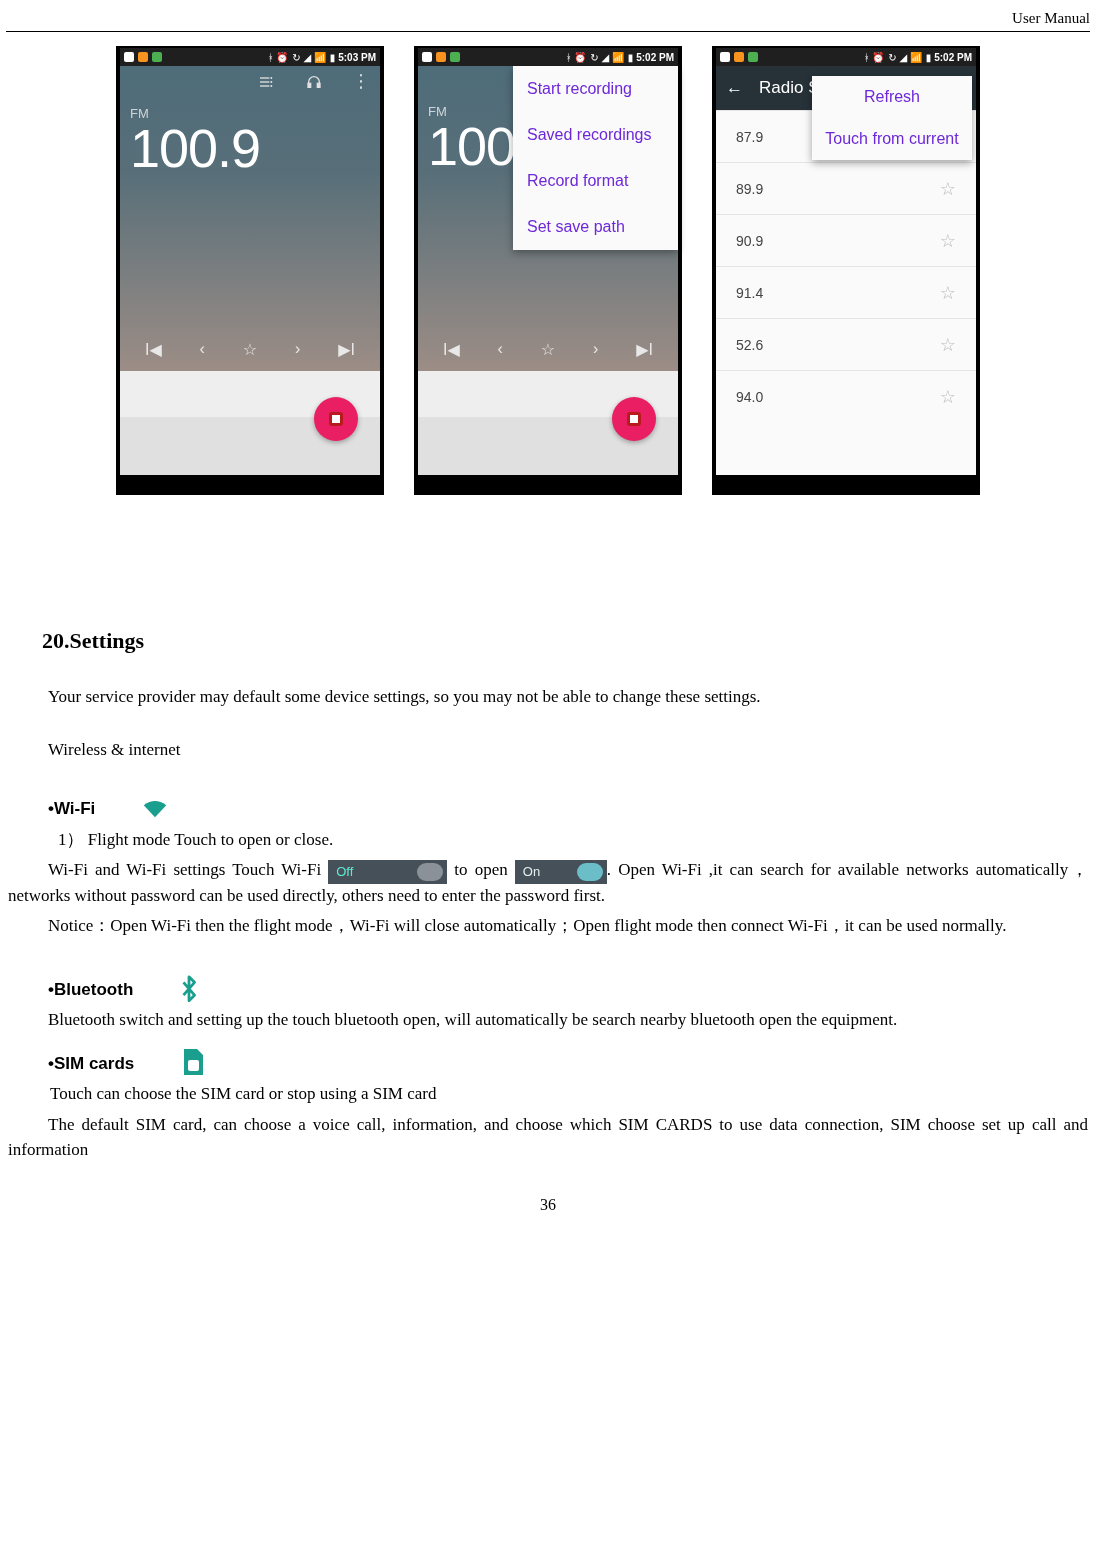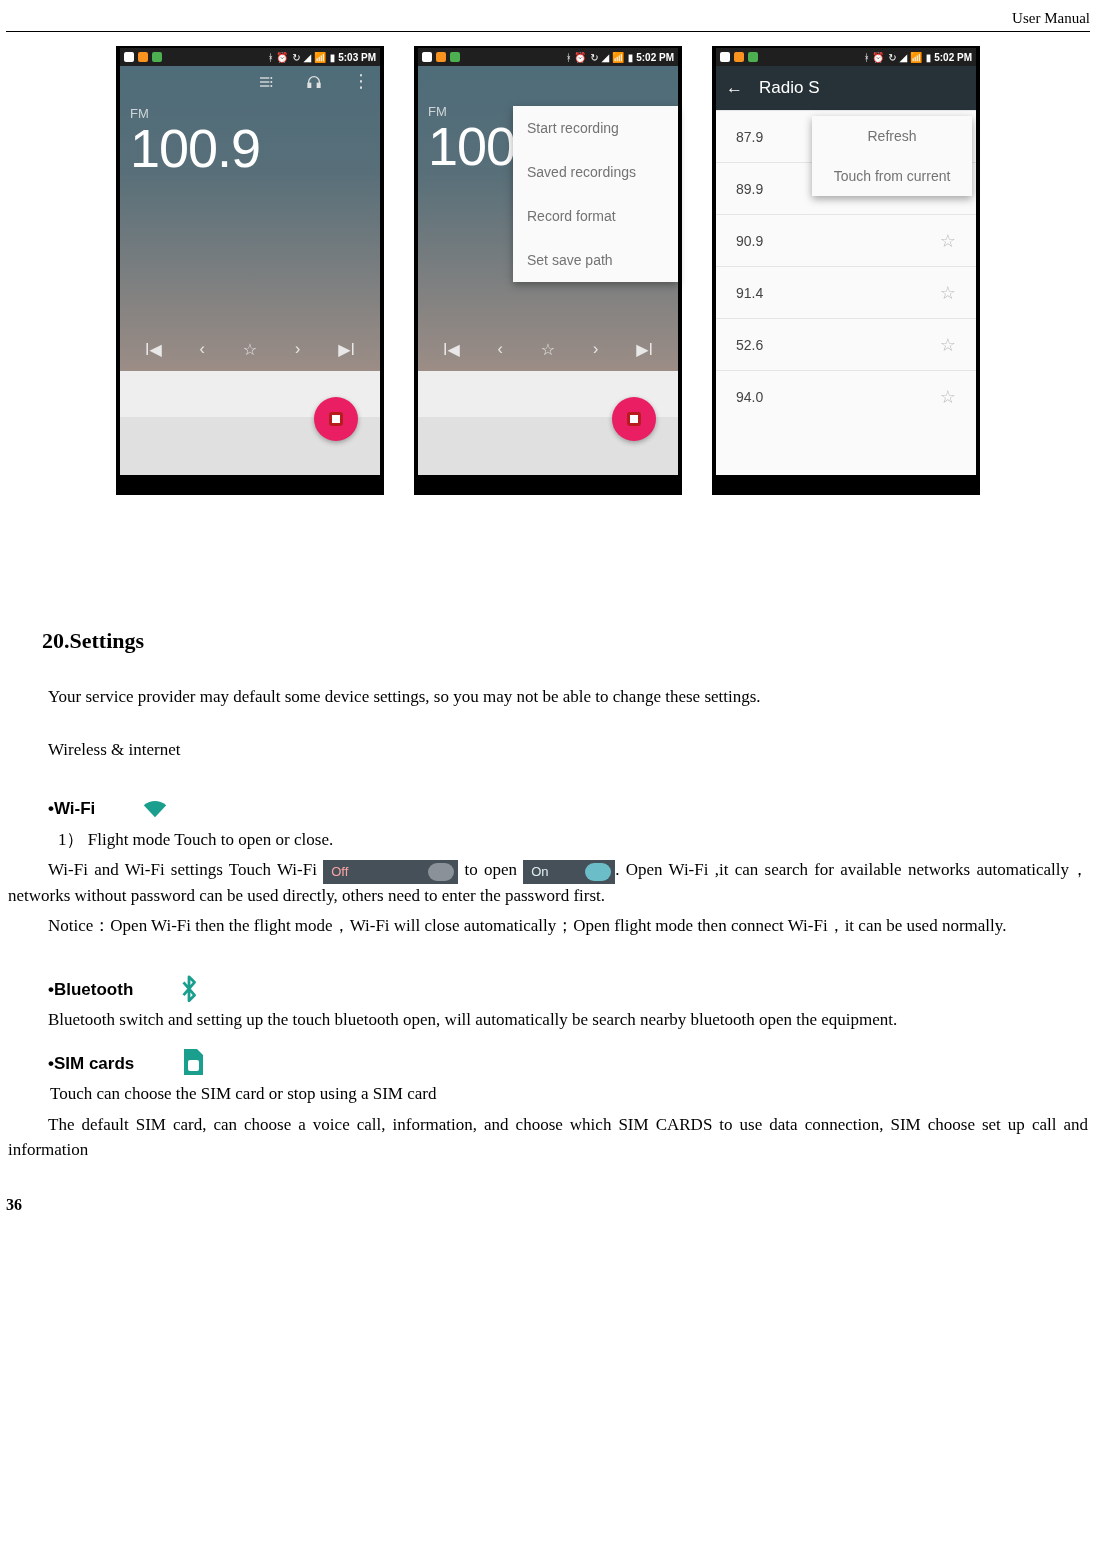--- a/index.html
+++ b/index.html
@@ -116,23 +116,22 @@
   }
 
   
   .popup {
     position: absolute;
     top: 0;
     right: 0;
     width: 165px;
     background: #fafafa;
     box-shadow: 0 3px 8px rgba(0,0,0,0.35);
-    font-size: 14px;
-    color: #737373;
-    margin-top: 40px;
+    font-size: 16px;
+    color: #6d28d9;
   }
   .popup-item {
     padding: 14px 14px;
   }
   .popup-small { width: 160px; }
   .popup-small .popup-item { padding: 12px 12px; text-align: center; }
 
   
   .radio-body {
     background: #fafafa;
@@ -192,49 +191,49 @@
     top: 8px;
   }
   .sim-icon {
     display: inline-block;
     width: 26px; height: 30px;
     position: relative;
     top: 8px;
   }
   .toggle {
     display: inline-block;
-    width: 135px;
+    width: 119px;
     height: 24px;
     background: #455058;
     vertical-align: middle;
     position: relative;
     font-family: Arial, sans-serif;
     font-size: 13px;
-    color: #fca5a5;
+    color: #5eead4;
     padding-left: 8px;
     line-height: 24px;
   }
   .toggle .knob {
     position: absolute;
     right: 4px;
     top: 3px;
     width: 26px;
     height: 18px;
     border-radius: 9px;
     background: #8a9198;
   }
   .toggle-on {
     width: 92px;
     color: #e0f0f0;
   }
   .toggle-on .knob { background: #6bbec7; }
   .pagenum {
+    text-align: center;
     font-size: 16px;
     margin-top: 34px;
-    font-weight: bold;
   }
   .feature-head {
     font-family: Arial, sans-serif;
     font-weight: bold;
     font-size: 17px;
   }
   .feature-head-serif {
     font-family: Liberation Sans, sans-serif;
     font-weight: bold;
   }

